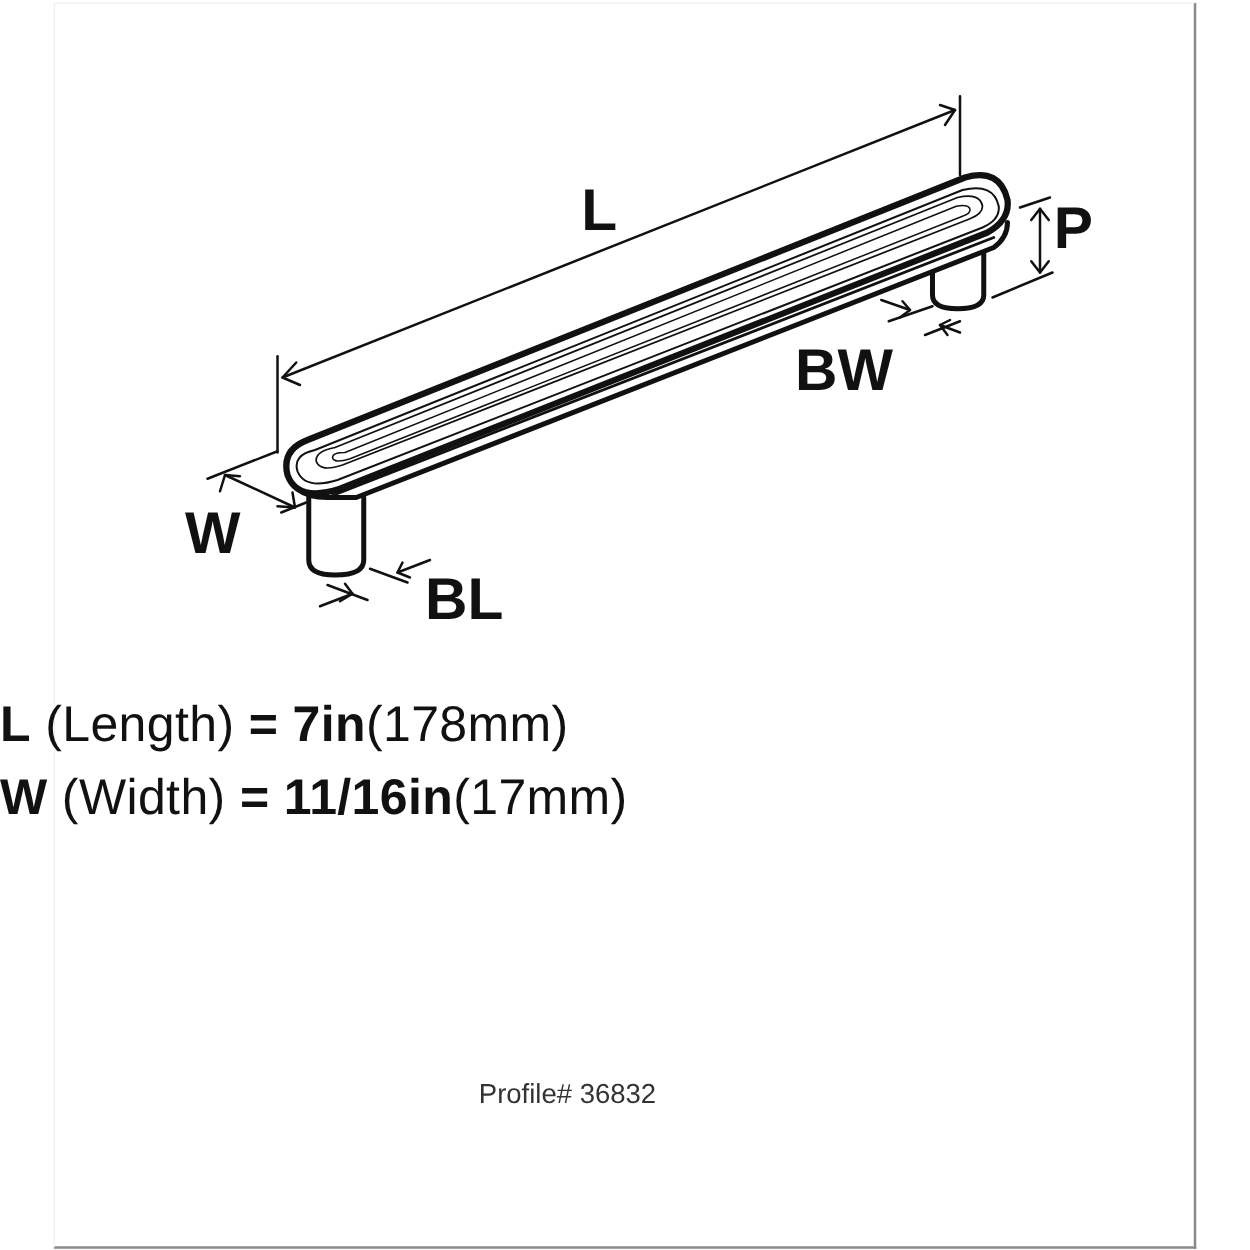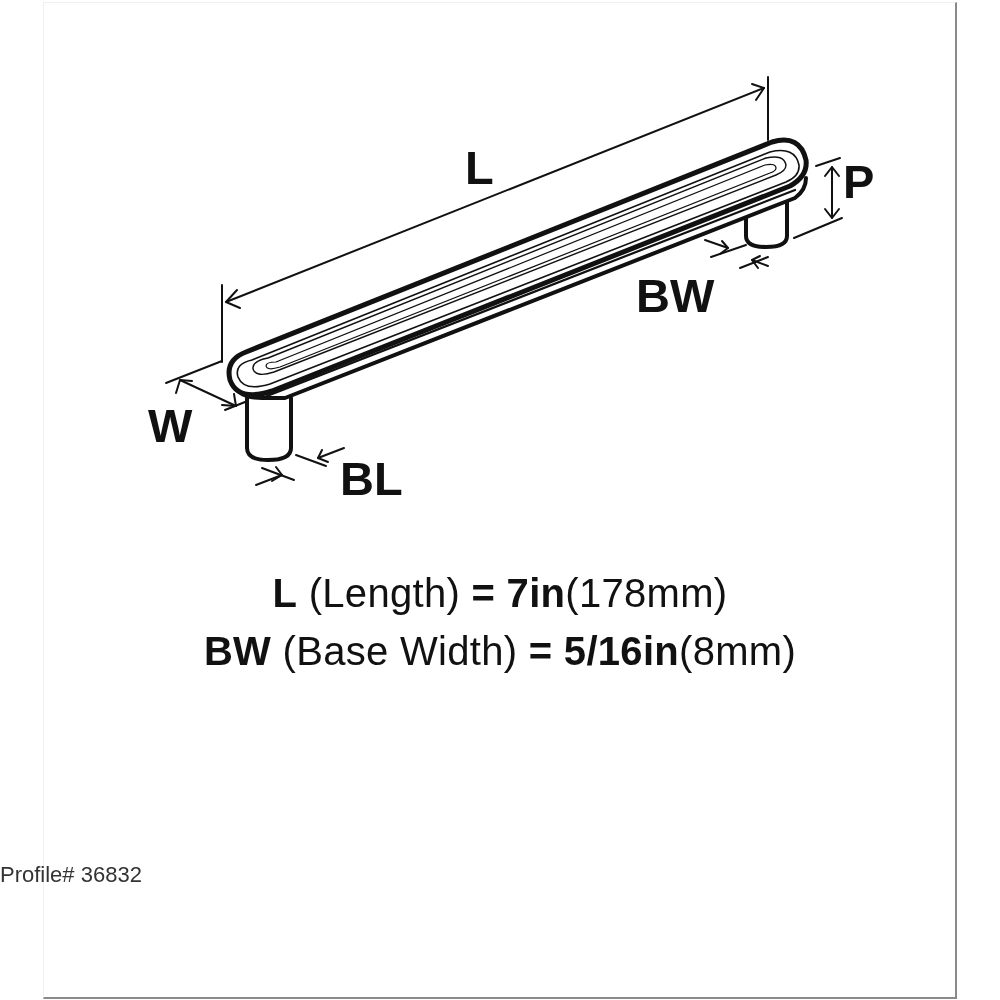--- a/index.html
+++ b/index.html
@@ -36,41 +36,42 @@
     }
     .dim-label {
       font-family: "Liberation Sans", "DejaVu Sans", sans-serif;
       font-weight: bold;
       font-size: 47px;
       fill: #111111;
     }
     .specs {
       position: absolute;
       left: 0;
-      top: 564px;
+      top: 551px;
       width: 1000px;
-      text-align: center;
+      text-align: left;
     }
     .spec-row {
       height: 58px;
       line-height: 58px;
       font-size: 40px;
       white-space: nowrap;
       letter-spacing: 0.3px;
     }
     .spec-row .code { font-weight: bold; }
     .spec-row .name { font-weight: normal; }
     .spec-row .eq { font-weight: bold; }
     .spec-row .imp { font-weight: bold; }
     .spec-row .met { font-weight: normal; }
     .profile {
       position: absolute;
       left: 0;
       top: 862px;
       width: 908px;
+      text-align: center;
       font-size: 22px;
       color: #333333;
     }
   </style>
 </head>
 <body>
 
 <div class="frame"></div>
 
 <svg class="diagram" viewBox="0 0 1000 540" xmlns="http://www.w3.org/2000/svg">
@@ -149,20 +150,20 @@
 </svg>
 
 <div class="specs">
   <div class="spec-row">
     <span class="code">L</span>
     <span class="name">(Length)</span>
     <span class="eq">=</span>
     <span class="imp">7in</span><span class="met">(178mm)</span>
   </div>
   <div class="spec-row">
-    <span class="code">BW</span>
-    <span class="name">(Base Width)</span>
+    <span class="code">W</span>
+    <span class="name">(Width)</span>
     <span class="eq">=</span>
-    <span class="imp">5/16in</span><span class="met">(8mm)</span>
+    <span class="imp">11/16in</span><span class="met">(17mm)</span>
   </div>
 </div>
 
 <div class="profile">Profile# 36832</div>
 
 </body></html>

